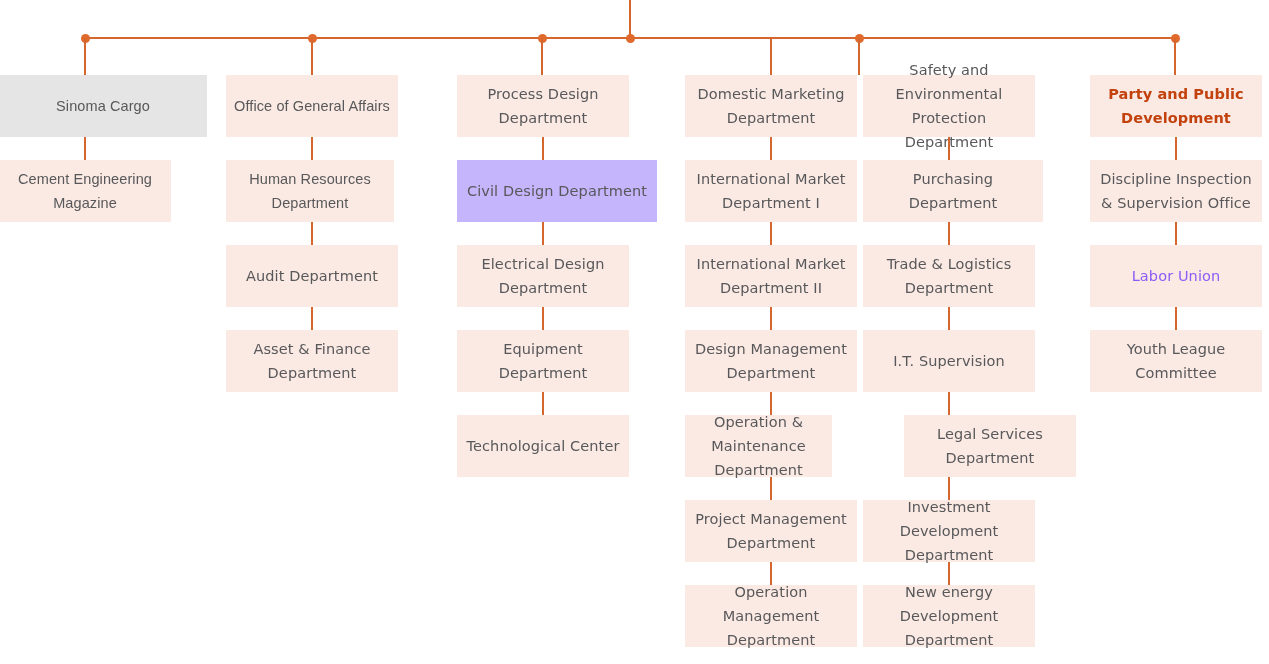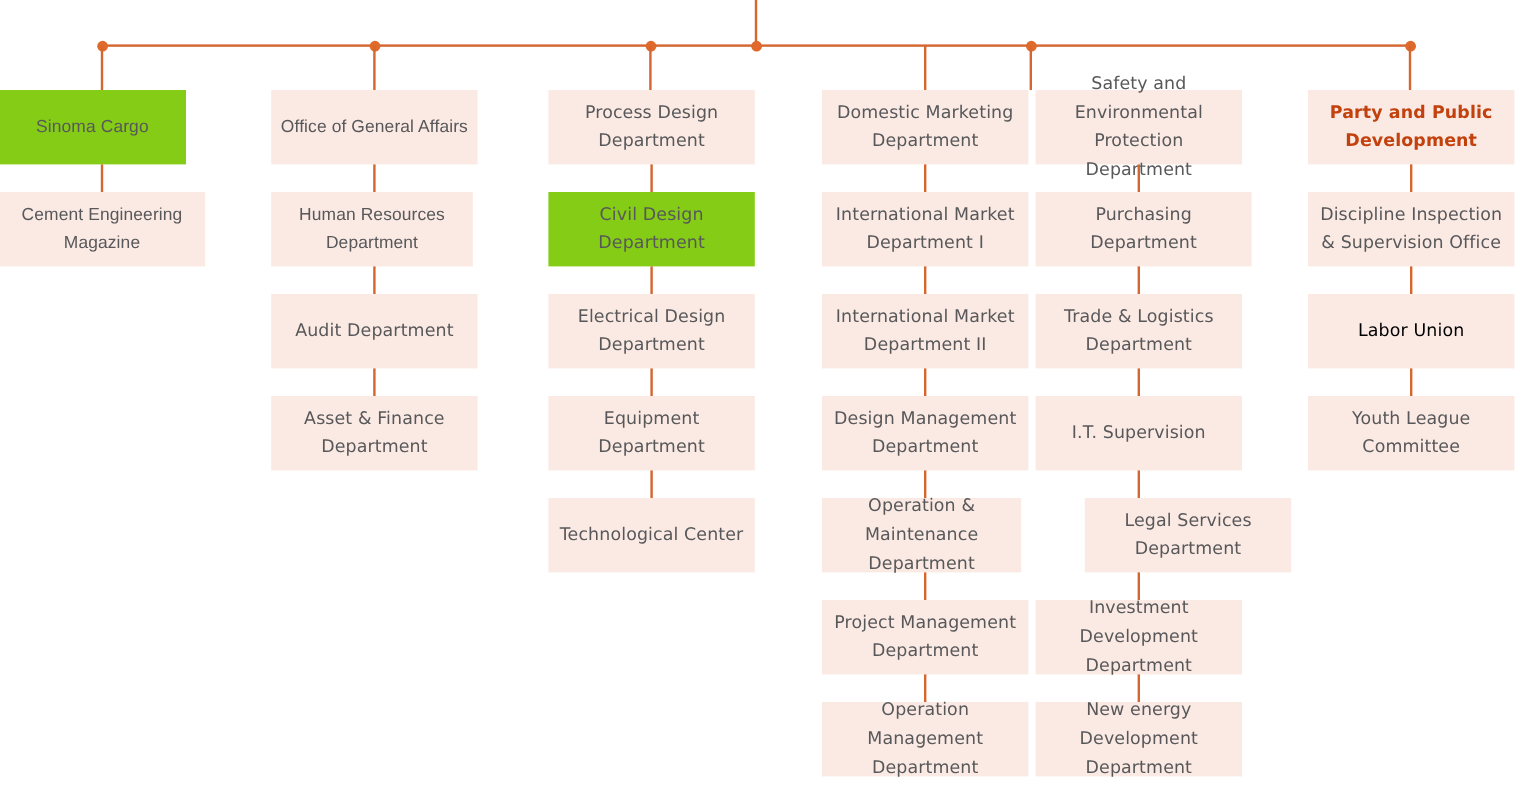--- a/index.html
+++ b/index.html
@@ -71,21 +71,21 @@
 </head>
 <body>
 
 <div id="chart-root" style="width: 1269px; height: 664px; background: rgb(255, 255, 255);">
 
 <div class="trunk-line trunk-horizontal" style="left: 85px; top: 37px; width: 1090px; background: rgb(212, 102, 46);"></div>
     <div class="trunk-line trunk-vertical-up" style="left: 629px; top: 0px; height: 38px; background: rgb(212, 102, 46);"></div>
     <div class="branch-dot" style="left: 625.5px; top: 33.5px; background: rgb(224, 105, 44);"></div>
     <div class="branch-dot" style="left: 80.5px; top: 33.5px; background: rgb(224, 105, 44);"></div>
     <div class="branch-stem" style="left: 84px; top: 38px; height: 37px; background: rgb(212, 102, 46);"></div>
-    <div class="node-box alt-font" style="left: -1px; top: 75px; width: 156px; height: 62px; background: #84cc16;">
+    <div class="node-box alt-font" style="left: -1px; top: 75px; width: 208px; height: 62px; background: #e5e5e5;">
       <span class="node-label" style="color: rgb(88, 88, 90);">Sinoma Cargo</span>
     </div>
     <div class="link-vertical" style="left: 84px; top: 137px; height: 23px; background: rgb(212, 102, 46);"></div>
     <div class="node-box alt-font" style="left: -1px; top: 160px; width: 172px; height: 62px; background: rgb(251, 234, 228);">
       <span class="node-label" style="color: rgb(88, 88, 90);">Cement Engineering
 Magazine</span>
     </div>
     <div class="branch-dot" style="left: 307.5px; top: 33.5px; background: rgb(224, 105, 44);"></div>
     <div class="branch-stem" style="left: 311px; top: 38px; height: 37px; background: rgb(212, 102, 46);"></div>
     <div class="node-box alt-font" style="left: 226px; top: 75px; width: 172px; height: 62px; background: rgb(251, 234, 228);">
@@ -105,21 +105,21 @@
       <span class="node-label" style="color: rgb(88, 88, 90);">Asset &amp; Finance
 Department</span>
     </div>
     <div class="branch-dot" style="left: 537.5px; top: 33.5px; background: rgb(224, 105, 44);"></div>
     <div class="branch-stem" style="left: 541px; top: 38px; height: 37px; background: rgb(212, 102, 46);"></div>
     <div class="node-box" style="left: 457px; top: 75px; width: 172px; height: 62px; background: rgb(251, 234, 228);">
       <span class="node-label" style="color: rgb(88, 88, 90);">Process Design
 Department</span>
     </div>
     <div class="link-vertical" style="left: 542px; top: 137px; height: 23px; background: rgb(212, 102, 46);"></div>
-    <div class="node-box" style="left: 457px; top: 160px; width: 172px; height: 62px; background: #84cc16;">
+    <div class="node-box" style="left: 457px; top: 160px; width: 200px; height: 62px; background: #c4b5fd;">
       <span class="node-label" style="color: rgb(88, 88, 90);">Civil Design Department</span>
     </div>
     <div class="link-vertical" style="left: 542px; top: 222px; height: 23px; background: rgb(212, 102, 46);"></div>
     <div class="node-box" style="left: 457px; top: 245px; width: 172px; height: 62px; background: rgb(251, 234, 228);">
       <span class="node-label" style="color: rgb(88, 88, 90);">Electrical Design
 Department</span>
     </div>
     <div class="link-vertical" style="left: 542px; top: 307px; height: 23px; background: rgb(212, 102, 46);"></div>
     <div class="node-box" style="left: 457px; top: 330px; width: 172px; height: 62px; background: rgb(251, 234, 228);">
       <span class="node-label" style="color: rgb(88, 88, 90);">Equipment Department</span>
@@ -142,21 +142,21 @@
     <div class="node-box" style="left: 685px; top: 245px; width: 172px; height: 62px; background: rgb(251, 234, 228);">
       <span class="node-label" style="color: rgb(88, 88, 90);">International Market
 Department II</span>
     </div>
     <div class="link-vertical" style="left: 770px; top: 307px; height: 23px; background: rgb(212, 102, 46);"></div>
     <div class="node-box" style="left: 685px; top: 330px; width: 172px; height: 62px; background: rgb(251, 234, 228);">
       <span class="node-label" style="color: rgb(88, 88, 90);">Design Management
 Department</span>
     </div>
     <div class="link-vertical" style="left: 770px; top: 392px; height: 23px; background: rgb(212, 102, 46);"></div>
-    <div class="node-box" style="left: 685px; top: 415px; width: 166px; height: 62px; background: rgb(251, 234, 228);">
+    <div class="node-box" style="left: 685px; top: 415px; width: 147px; height: 62px; background: rgb(251, 234, 228);">
       <span class="node-label" style="color: rgb(88, 88, 90);">Operation &amp; Maintenance
 Department</span>
     </div>
     <div class="link-vertical" style="left: 770px; top: 477px; height: 23px; background: rgb(212, 102, 46);"></div>
     <div class="node-box" style="left: 685px; top: 500px; width: 172px; height: 62px; background: rgb(251, 234, 228);">
       <span class="node-label" style="color: rgb(88, 88, 90);">Project Management
 Department</span>
     </div>
     <div class="link-vertical" style="left: 770px; top: 562px; height: 23px; background: rgb(212, 102, 46);"></div>
     <div class="node-box" style="left: 685px; top: 585px; width: 172px; height: 62px; background: rgb(251, 234, 228);">
@@ -203,20 +203,20 @@
       <span class="node-label" style="color: #c2410c; font-weight: bold;">Party and Public
 Development</span>
     </div>
     <div class="link-vertical" style="left: 1175px; top: 137px; height: 23px; background: rgb(212, 102, 46);"></div>
     <div class="node-box" style="left: 1090px; top: 160px; width: 172px; height: 62px; background: rgb(251, 234, 228);">
       <span class="node-label" style="color: rgb(88, 88, 90);">Discipline Inspection
 &amp; Supervision Office</span>
     </div>
     <div class="link-vertical" style="left: 1175px; top: 222px; height: 23px; background: rgb(212, 102, 46);"></div>
     <div class="node-box" style="left: 1090px; top: 245px; width: 172px; height: 62px; background: rgb(251, 234, 228);">
-      <span class="node-label" style="color: #000000;">Labor Union</span>
+      <span class="node-label" style="color: #8b5cf6;">Labor Union</span>
     </div>
     <div class="link-vertical" style="left: 1175px; top: 307px; height: 23px; background: rgb(212, 102, 46);"></div>
     <div class="node-box" style="left: 1090px; top: 330px; width: 172px; height: 62px; background: rgb(251, 234, 228);">
       <span class="node-label" style="color: rgb(88, 88, 90);">Youth League
 Committee</span>
     </div>
   </div>
 
 </body></html>

